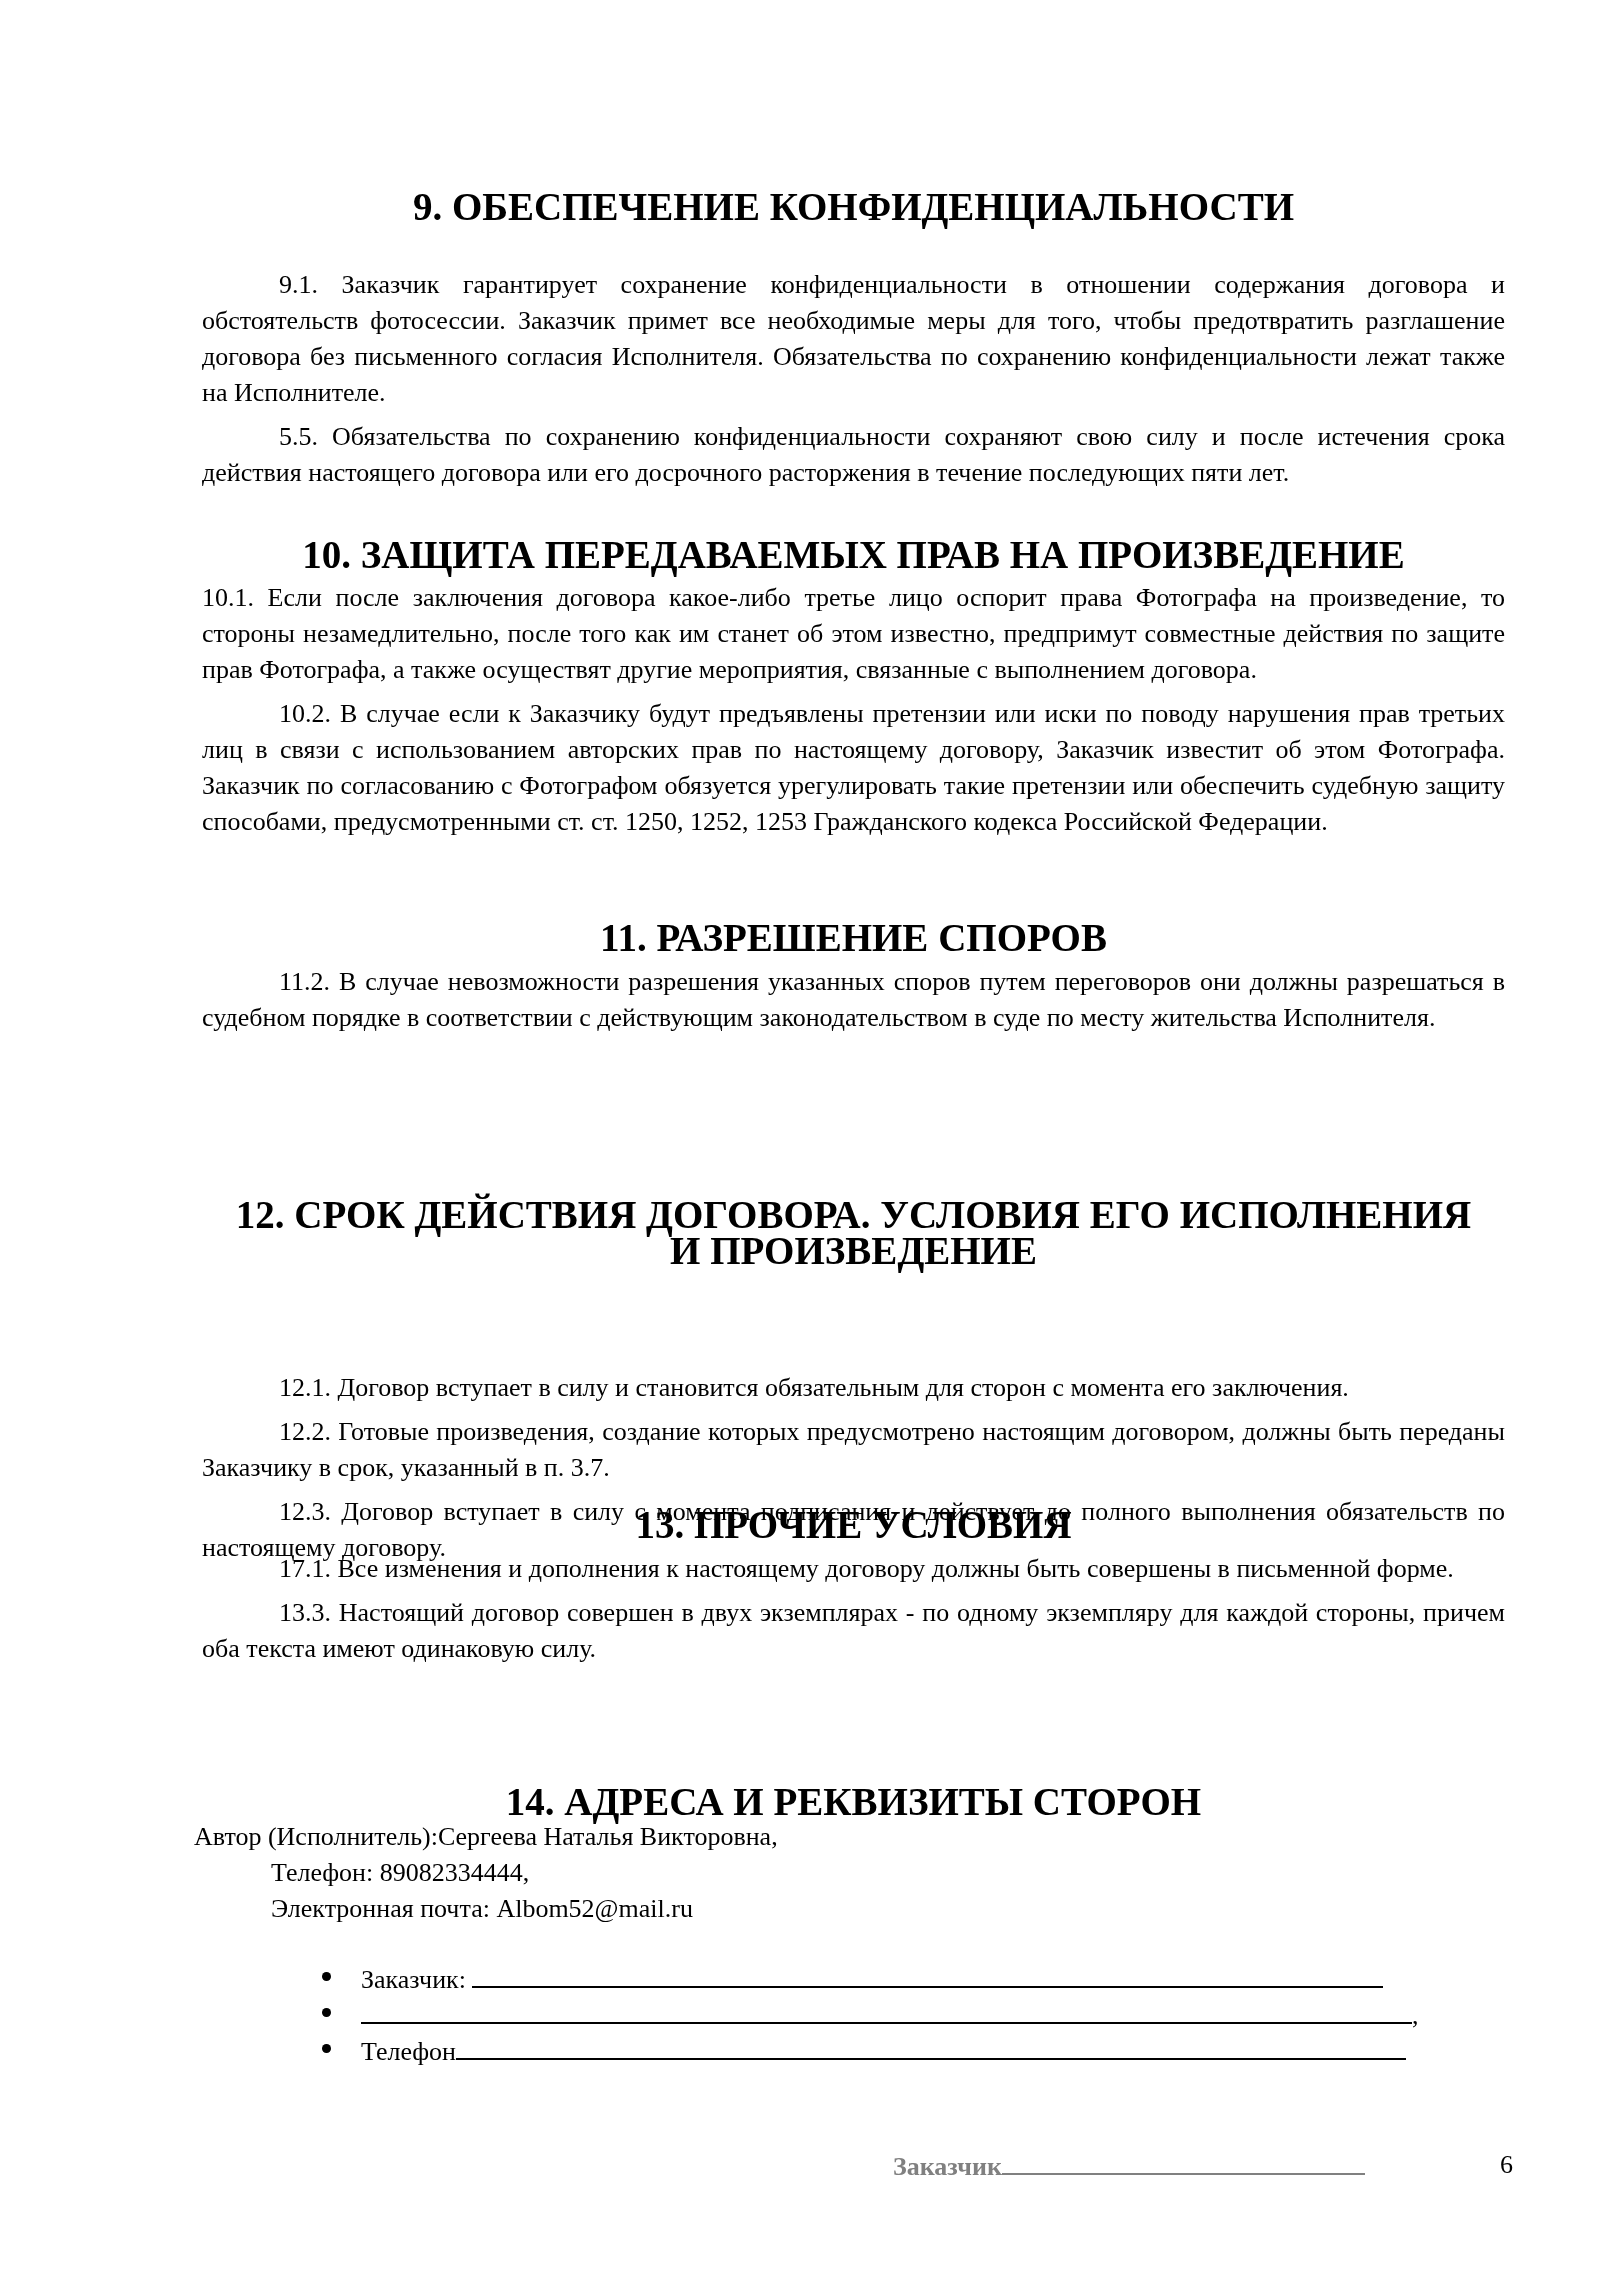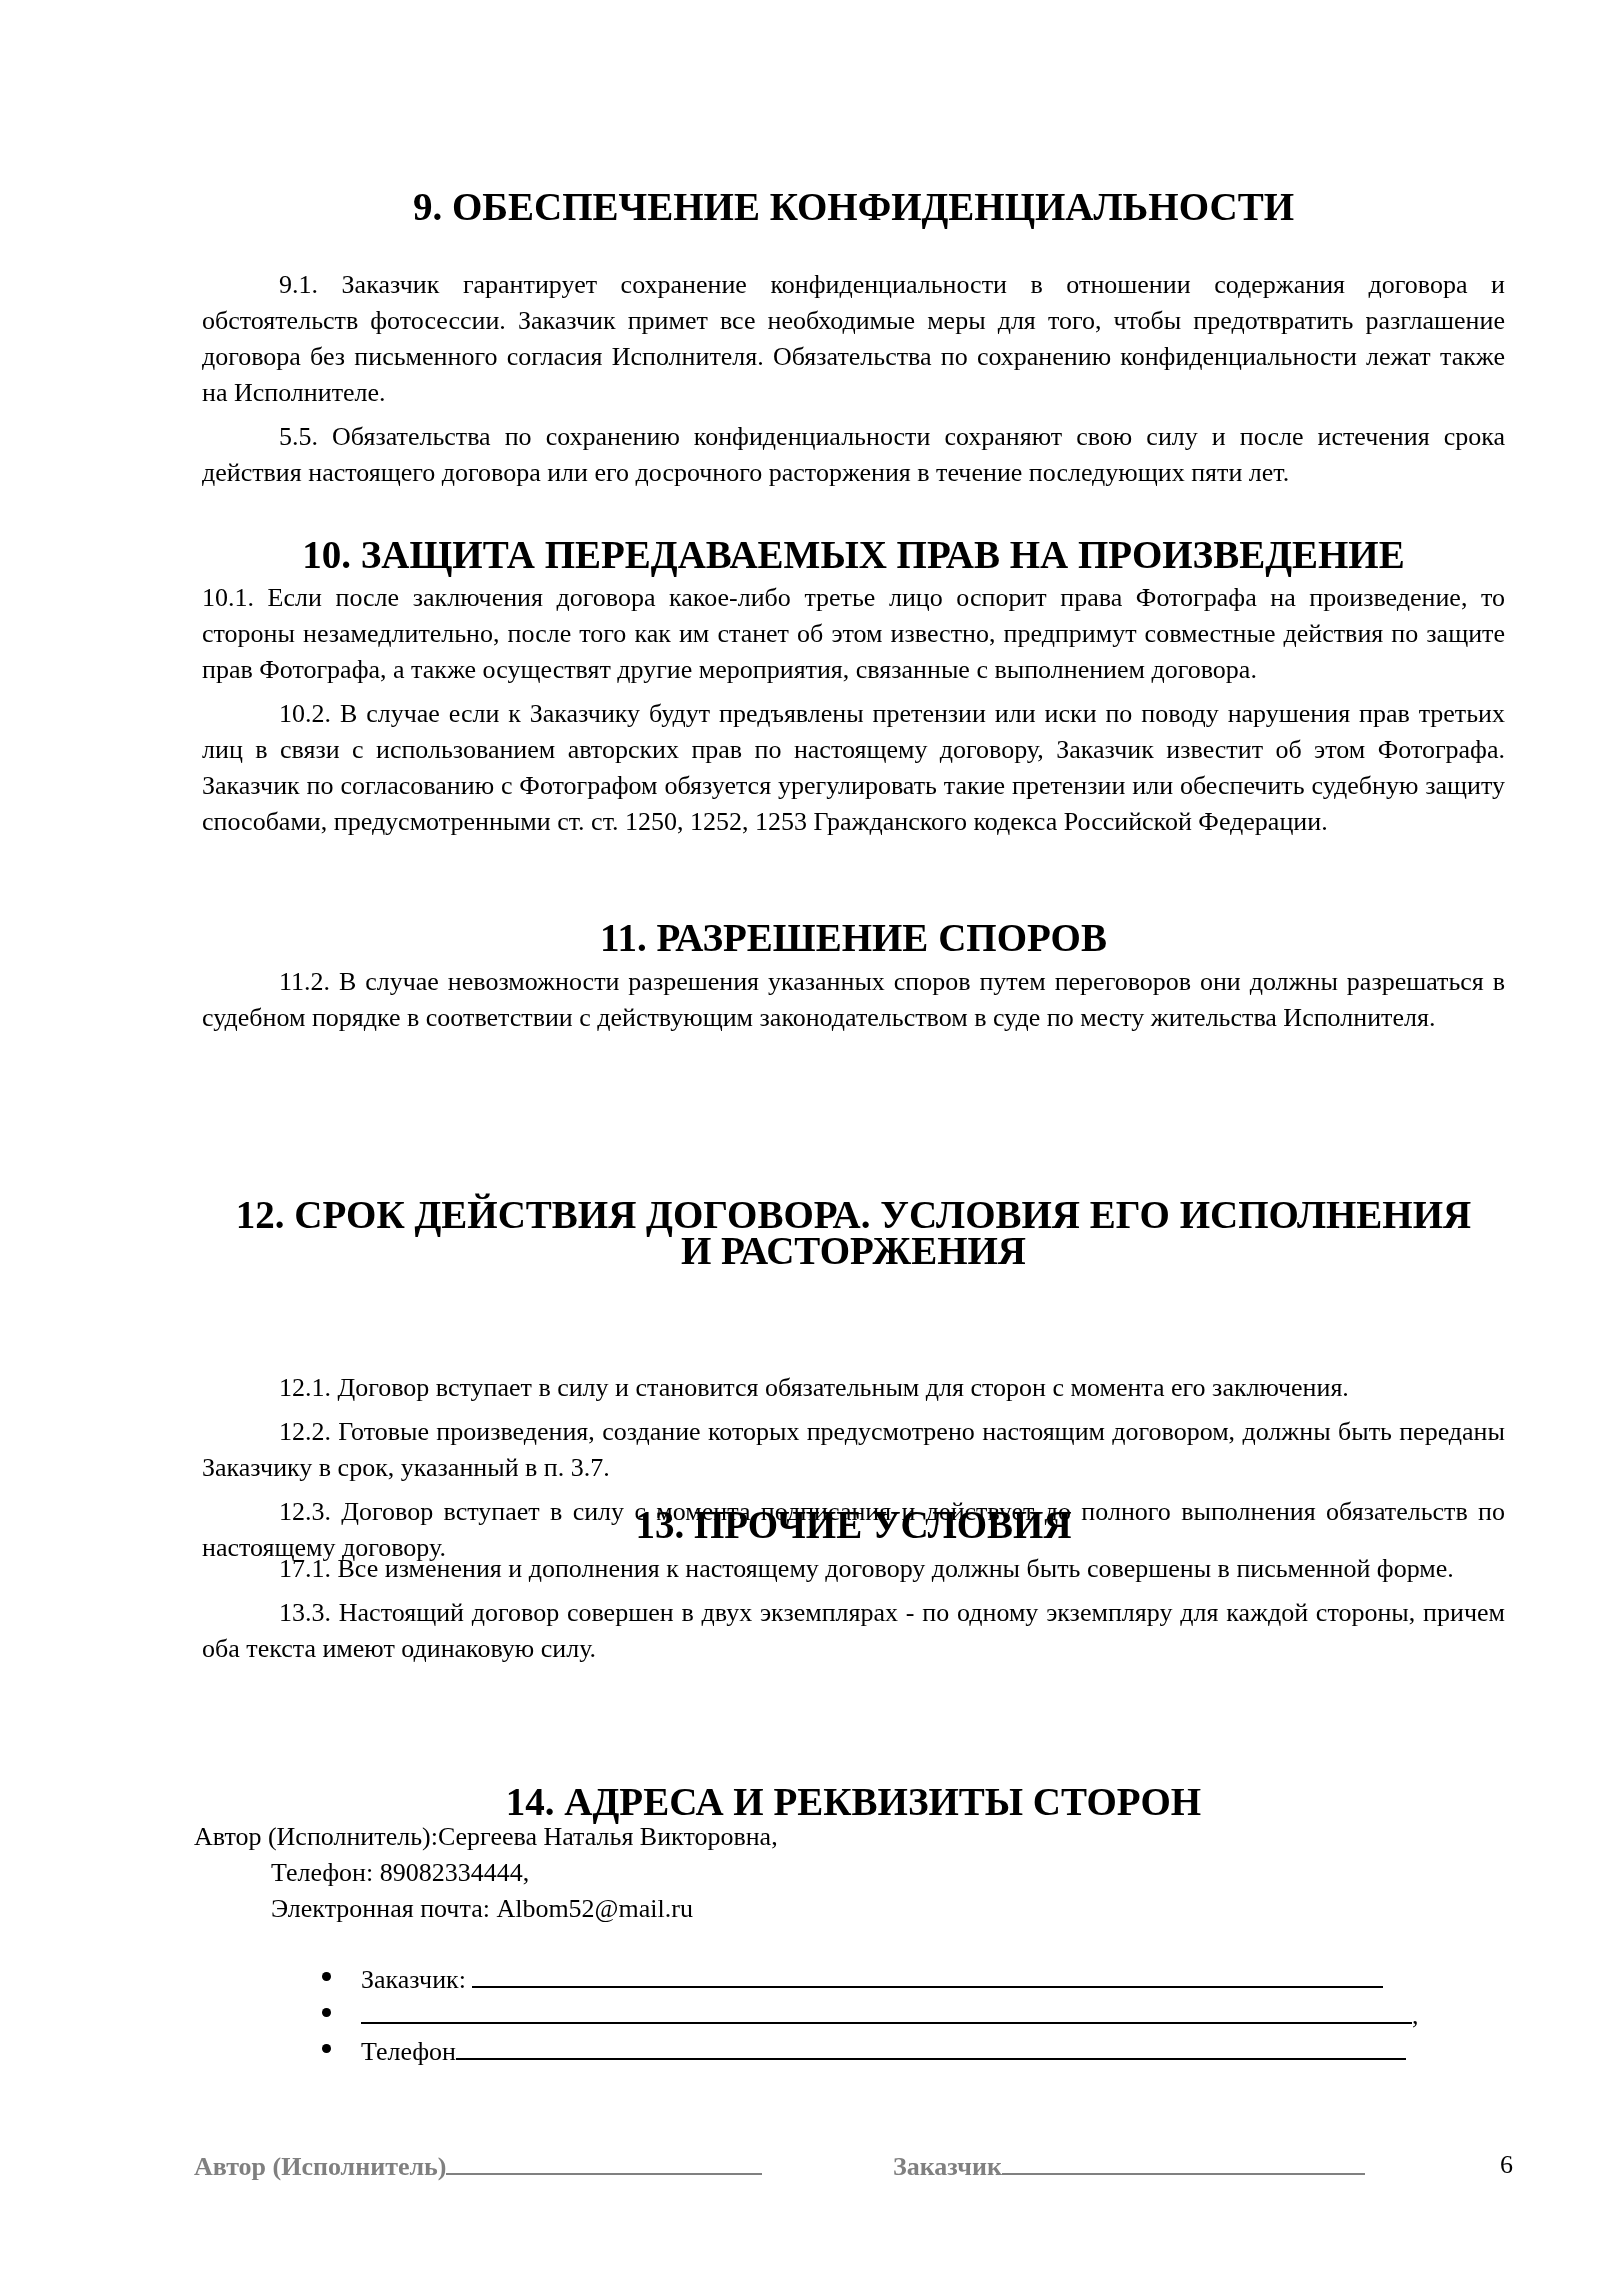--- a/index.html
+++ b/index.html
@@ -59,21 +59,21 @@
     <p class="ind">10.2. В случае если к Заказчику будут предъявлены претензии или иски по поводу нарушения прав третьих лиц в связи с использованием авторских прав по настоящему договору, Заказчик известит об этом Фотографа. Заказчик по согласованию с Фотографом обязуется урегулировать такие претензии или обеспечить судебную защиту способами, предусмотренными ст. ст. 1250, 1252, 1253 Гражданского кодекса Российской Федерации.</p>
   </div>
 
   <h2 class="h sec11-h">11. РАЗРЕШЕНИЕ СПОРОВ</h2>
   <div class="sec11-b">
     <p class="ind">11.2. В случае невозможности разрешения указанных споров путем переговоров они должны разрешаться в судебном порядке в соответствии с действующим законодательством в суде по месту жительства Исполнителя.</p>
   </div>
 
   <h2 class="h sec12-h">
     <span>12. СРОК ДЕЙСТВИЯ ДОГОВОРА. УСЛОВИЯ ЕГО ИСПОЛНЕНИЯ</span><br>
-    <span>И РАСТОРЖЕНИЯ</span>
+    <span>И ПРОИЗВЕДЕНИЕ</span>
   </h2>
   <div class="sec12-b">
     <p class="ind">12.1. Договор вступает в силу и становится обязательным для сторон с момента его заключения.</p>
     <p class="ind">12.2. Готовые произведения, создание которых предусмотрено настоящим договором, должны быть переданы Заказчику в срок, указанный в п. 3.7.</p>
     <p class="ind">12.3. Договор вступает в силу с момента подписания и действует до полного выполнения обязательств по настоящему договору.</p>
   </div>
 
   <h2 class="h sec13-h">13. ПРОЧИЕ УСЛОВИЯ</h2>
   <div class="sec13-b">
     <p class="ind">17.1. Все изменения и дополнения к настоящему договору должны быть совершены в письменной форме.</p>
@@ -96,23 +96,20 @@
       <span class="dot"></span>
       <span class="blank" style="width:1051px"></span><span>,</span>
     </li>
     <li>
       <span class="dot"></span>
       <span>Телефон</span><span class="blank" style="width:950px"></span>
     </li>
   </ul>
 
   <div class="footer">
-    <div class="author">
-      <span>Автор (Исполнитель)</span><span class="fblank" style="width:316px"></span>
-    </div>
     <div class="customer">
       <span>Заказчик</span><span class="fblank" style="width:363px"></span>
     </div>
     <div class="pnum">6</div>
   </div>
 
 </div>
 
 
 </body></html>

